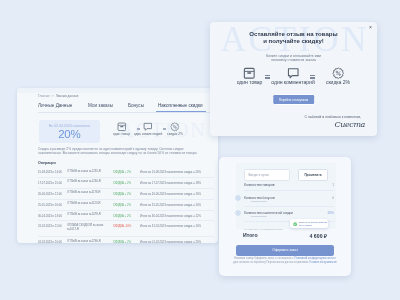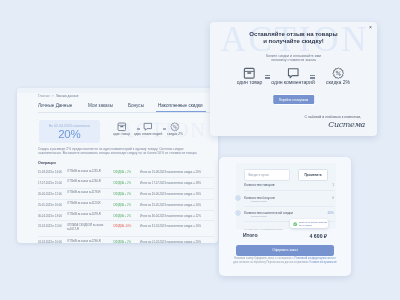--- a/index.html
+++ b/index.html
@@ -272,21 +272,21 @@
           <i style="display:block;height:1.4000000000000001px;background:#7c8799"></i>
         </div>
         <div class="f-op" style="left: 91px; top: 8.5px; width: 5px; height: 4.1px;">
           <i style="display:block;height:1.4000000000000001px;background:#7c8799"></i>
           <i style="display:block;height:1.3px"></i>
           <i style="display:block;height:1.4000000000000001px;background:#7c8799"></i>
         </div>
       </div>
     <div class="m-cta">Перейти к покупкам</div>
     <div class="m-sign">С заботой и любовью к клиентам,</div>
-    <div class="m-sig">Система</div>
+    <div class="m-sig">Сиеста</div>
   </div>
 
   <div class="cart">
     <div class="cart-inner"></div>
 
     <div class="coupon">
       <div class="coupon-ph">Введите купон</div>
     </div>
     <div class="apply">
       <div class="apply-lb">Применить</div>

